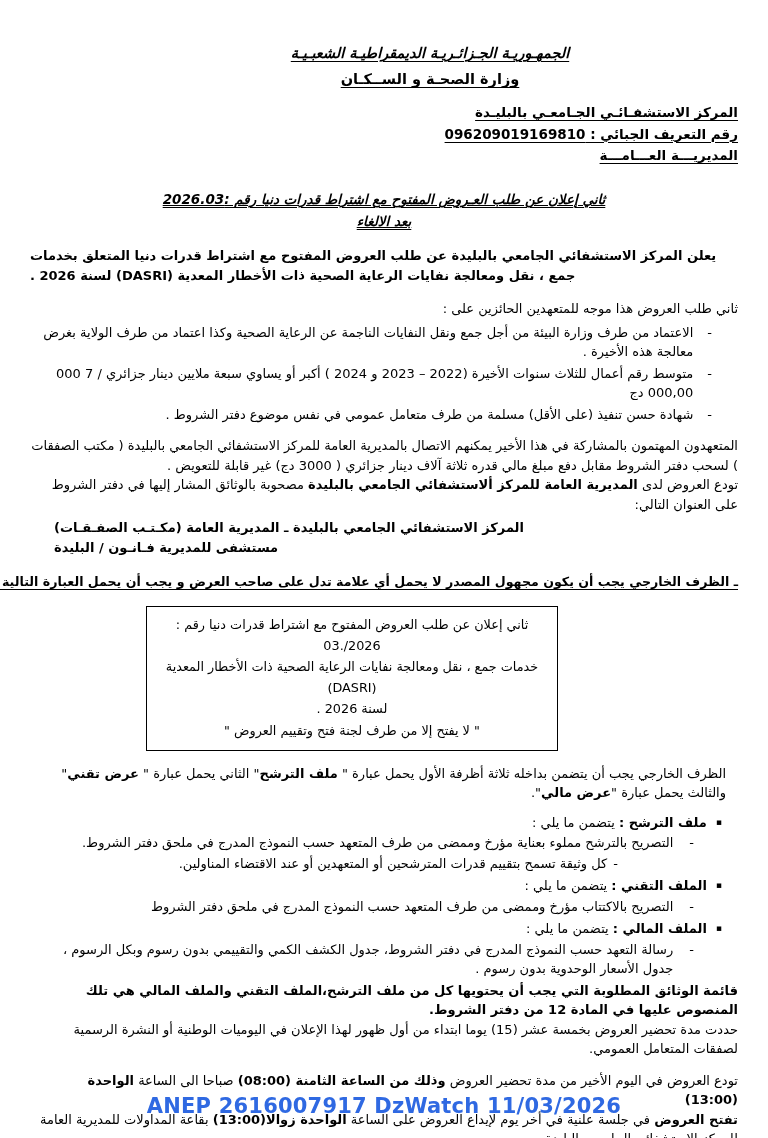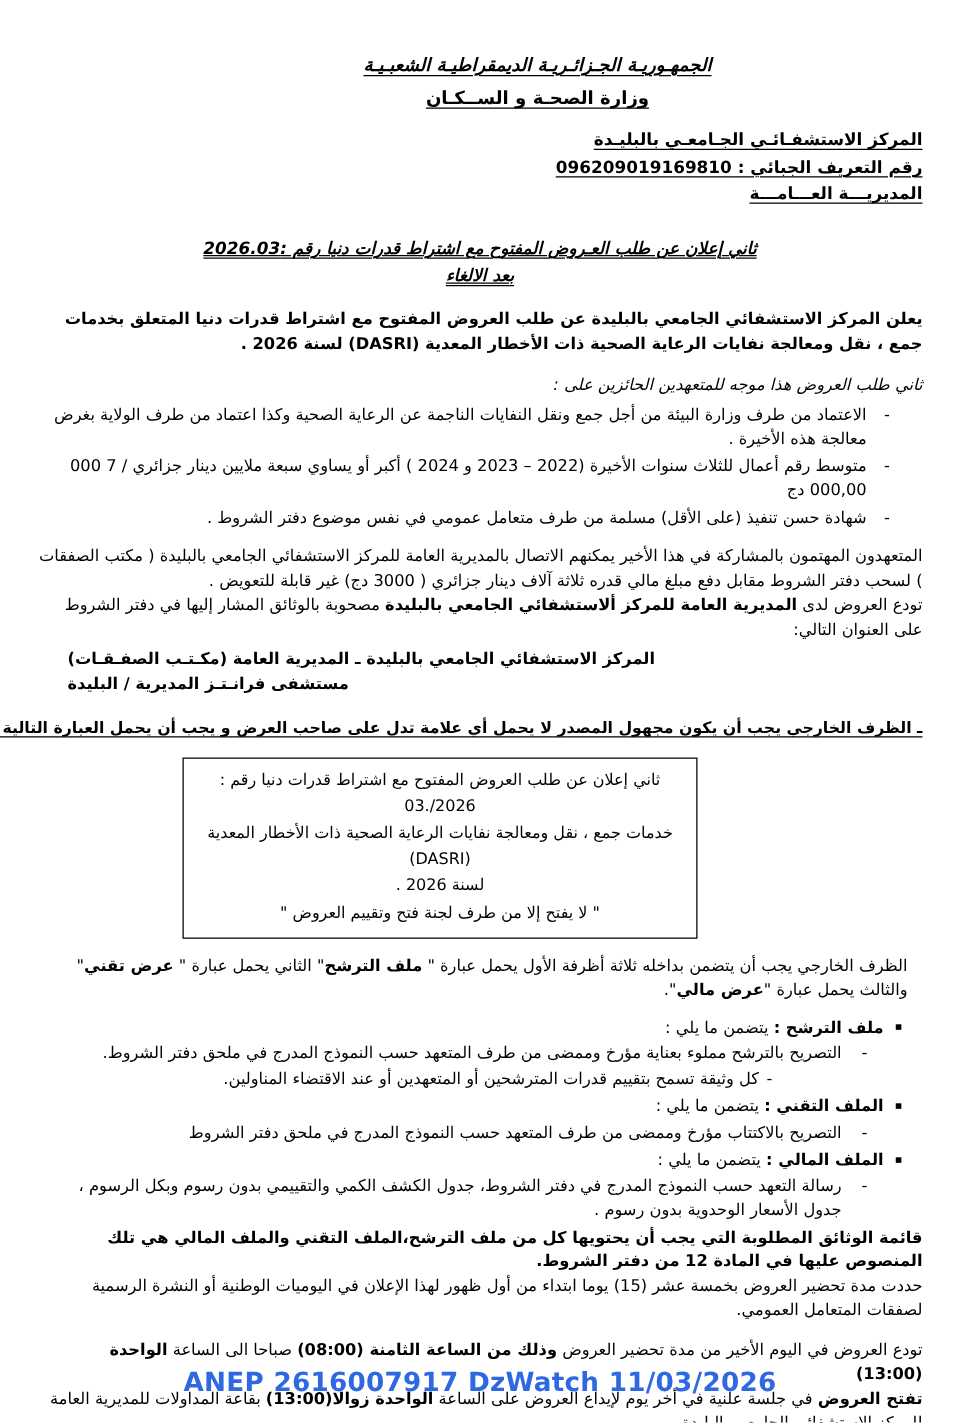--- a/index.html
+++ b/index.html
@@ -8,22 +8,22 @@
          color:#000; font-family:"DejaVu Sans","Liberation Sans",sans-serif; }
   .doc { direction:rtl; text-align:right; padding:40px 30px 0 30px;
          font-size:13px; line-height:1.5; }
   .b { font-weight:bold; }
   .i { font-style:italic; }
   .u { text-decoration:underline; text-underline-offset:3px; text-decoration-thickness:1.4px; }
   .hdr { text-align:center; position:relative; left:46px; font-size:14.5px; }
   .hdr .line { line-height:1.8; }
   .org { margin-top:10px; font-size:13.5px; line-height:1.6; }
   .title-block { text-align:center; margin-top:22px; font-size:13.5px; line-height:1.6;text-decoration:underline; }
-  .intro { margin-top:14px; text-align:right; font-size:13px; }
-  .directed { margin-top:14px;font-style:italic; }
+  .intro { margin-top:14px; text-align:left; font-size:13px; }
+  .directed { margin-top:14px; }
   .dash-list { margin-top:4px; }
   .ditem { display:flex; gap:14px; padding-right:26px; margin-top:2px; }
   .ditem .mk { flex:0 0 auto; }
   .para { margin-top:12px; }
   .tight { margin-top:0; }
   .address { text-align:left; margin-top:4px; font-size:13px; position:relative; left:24px; }
   .env-note { margin-top:16px; white-space:nowrap; font-size:12.6px; }
   .quote-box { width:412px; margin:14px 180px 0 auto; border:1.6px solid #000;
                padding:7px 10px 9px; text-align:center; font-weight:normal;
                font-size:12.8px; line-height:1.65; }
@@ -76,21 +76,21 @@
       <span>شهادة حسن تنفيذ (على الأقل)  مسلمة من طرف متعامل عمومي في نفس موضوع دفتر الشروط .</span>
     </div>
   </div>
 
   <p class="para">المتعهدون المهتمون بالمشاركة في هذا الأخير  يمكنهم الاتصال بالمديرية العامة للمركز الاستشفائي الجامعي بالبليدة ( مكتب الصفقات ) لسحب دفتر الشروط مقابل دفع مبلغ مالي قدره ثلاثة آلاف دينار جزائري ( 3000 دج) غير قابلة للتعويض .</p>
 
   <p class="tight"><span>تودع العروض لدى </span><span class="b">المديرية العامة للمركز ألاستشفائي الجامعي بالبليدة</span><span> مصحوبة بالوثائق المشار إليها في دفتر الشروط على العنوان التالي:</span></p>
 
   <div class="address b">
     <div>المركز الاستشفائي الجامعي بالبليدة ـ المديرية العامة  (مكـتـب الصفـقـات)</div>
-    <div>مستشفى فرانـتـز المديرية / البليدة</div>
+    <div>مستشفى للمديرية فـانـون / البليدة</div>
   </div>
 
   <p class="env-note"><span class="b u">ـ الظرف الخارجي يجب أن يكون مجهول المصدر لا يحمل أي علامة تدل على صاحب العرض و يجب أن يحمل العبارة التالية :</span></p>
 
   <div class="quote-box">
     <div>ثاني إعلان عن طلب العروض المفتوح مع اشتراط قدرات دنيا رقم : 2026/.03</div>
     <div>خدمات جمع ، نقل ومعالجة نفايات الرعاية الصحية ذات الأخطار المعدية  (DASRI)</div>
     <div>لسنة 2026 .</div>
     <div>" لا يفتح إلا من طرف لجنة فتح وتقييم العروض "</div>
   </div>

